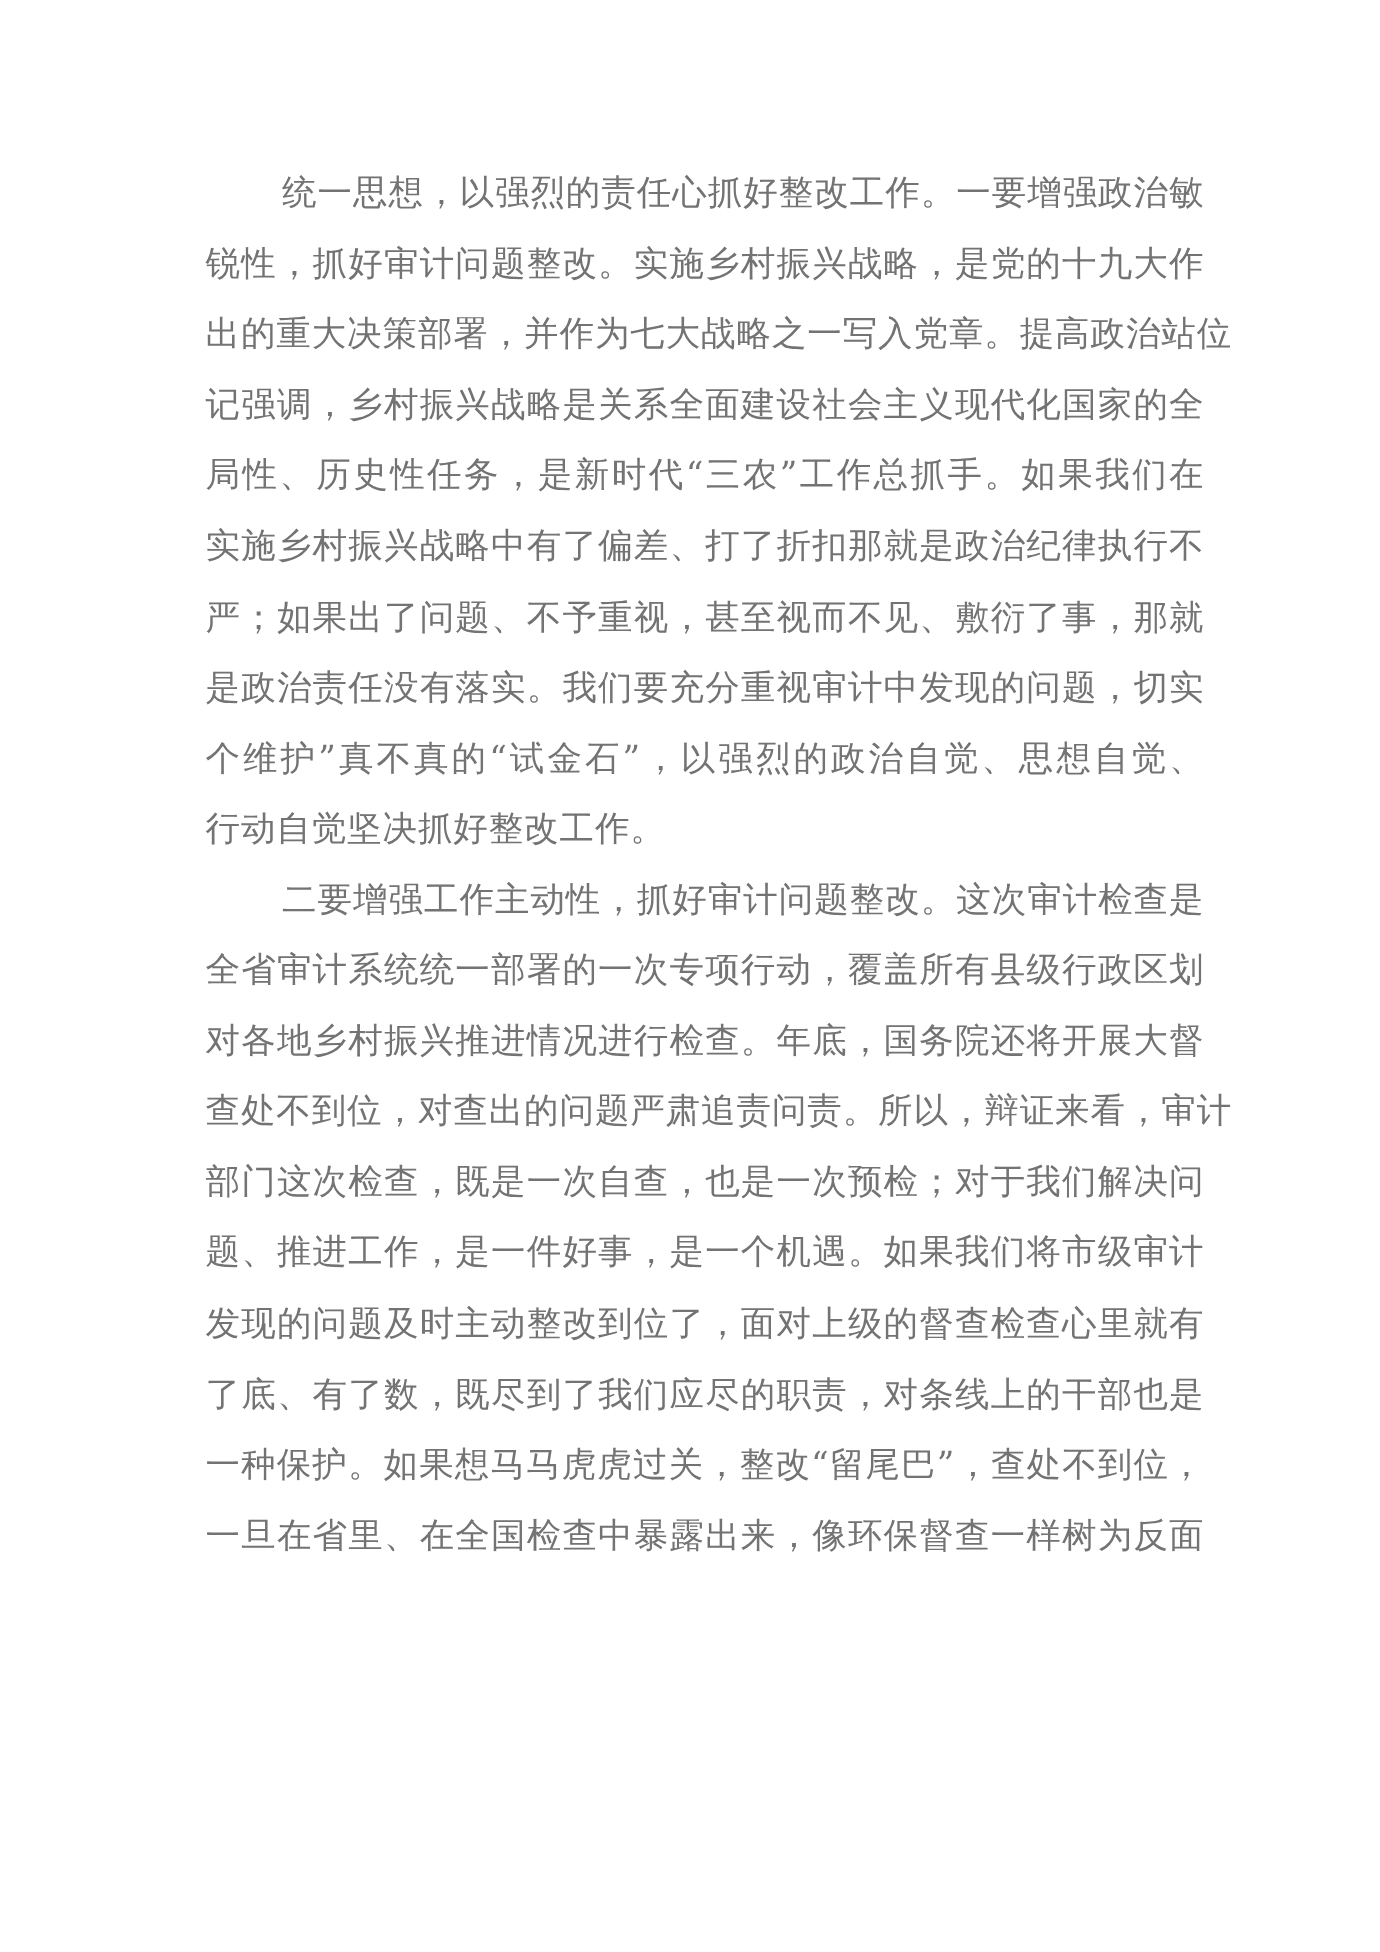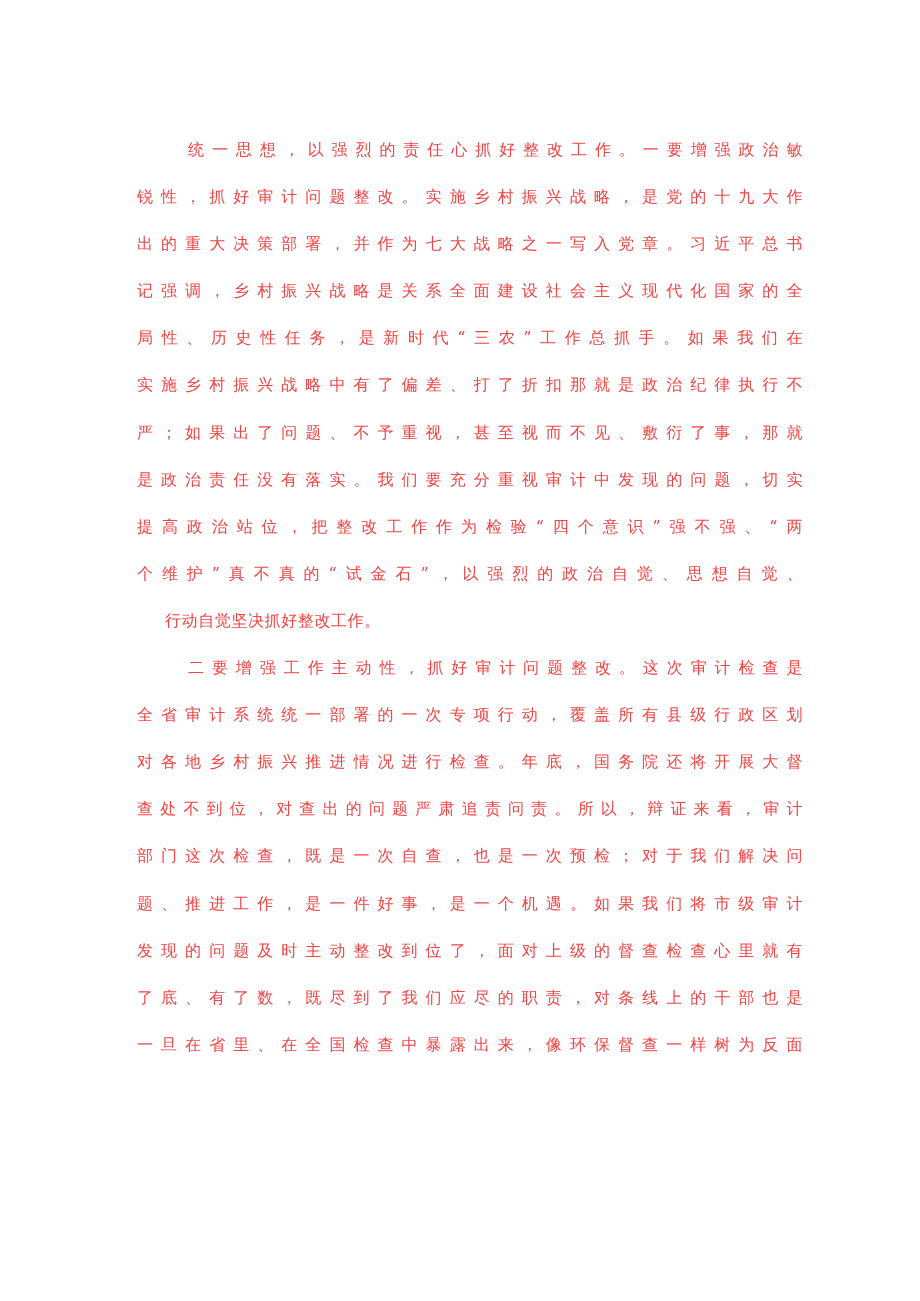--- a/index.html
+++ b/index.html
@@ -1,53 +1,53 @@
 <!DOCTYPE html>
 <html><head>
 <meta charset="utf-8">
 <style>
   html, body { margin: 0; padding: 0; background: #ffffff; }
   body { width: 920px; height: 1301px; position: relative; overflow: hidden; }
   .page {
     position: absolute;
     left: 137px;
-    top: 126px;
+    top: 106px;
     width: 666px;
     font-family: "DejaVu Serif", "Liberation Serif", serif;
-    font-size: 16px;
+    font-size: 23px;
     line-height: 47.1px;
-    color: #ef4444;
+    color: #737373;
     letter-spacing: 0.6px;
   }
   .line { display: block; white-space: nowrap; height: 47.1px; text-align: justify; text-align-last: justify; }
-  .line.last { text-align-last: left; margin-left: 28px; }
+  .line.last { text-align-last: left; }
   .indent { padding-left: 51px; }
   .bold-x { font-family: "Liberation Sans", sans-serif; font-weight: bold; }
 </style>
 </head>
 <body>
 
 <div class="page">
   <div>
     <span class="line indent">统一思想，以强烈的责任心抓好整改工作。一要增强政治敏</span>
     <span class="line">锐性，抓好审计问题整改。实施乡村振兴战略，是党的十九大作</span>
-    <span class="line">出的重大决策部署，并作为七大战略之一写入党章。习近平总书</span>
+    <span class="line">出的重大决策部署，并作为七大战略之一写入党章。提高政治站位</span>
     <span class="line">记强调，乡村振兴战略是关系全面建设社会主义现代化国家的全</span>
     <span class="line">局性、历史性任务，是新时代“三农”工作总抓手。如果我们在</span>
     <span class="line">实施乡村振兴战略中有了偏差、打了折扣那就是政治纪律执行不</span>
     <span class="line">严；如果出了问题、不予重视，甚至视而不见、敷衍了事，那就</span>
     <span class="line">是政治责任没有落实。我们要充分重视审计中发现的问题，切实</span>
-    <span class="line">提高政治站位，把整改工作作为检验“四个意识”强不强、“两</span>
     <span class="line">个维护”真不真的“试金石”，以强烈的政治自觉、思想自觉、</span>
     <span class="line last">行动自觉坚决抓好整改工作。</span>
   </div>
   <div>
     <span class="line indent">二要增强工作主动性，抓好审计问题整改。这次审计检查是</span>
     <span class="line">全省审计系统统一部署的一次专项行动，覆盖所有县级行政区划</span>
     <span class="line">对各地乡村振兴推进情况进行检查。年底，国务院还将开展大督</span>
     <span class="line">查处不到位，对查出的问题严肃追责问责。所以，辩证来看，审计</span>
     <span class="line">部门这次检查，既是一次自查，也是一次预检；对于我们解决问</span>
     <span class="line">题、推进工作，是一件好事，是一个机遇。如果我们将市级审计</span>
     <span class="line">发现的问题及时主动整改到位了，面对上级的督查检查心里就有</span>
     <span class="line">了底、有了数，既尽到了我们应尽的职责，对条线上的干部也是</span>
+    <span class="line">一种保护。如果想马马虎虎过关，整改“留尾巴”，查处不到位，</span>
     <span class="line">一旦在省里、在全国检查中暴露出来，像环保督查一样树为反面</span>
   </div>
 </div>
 
 </body></html>

